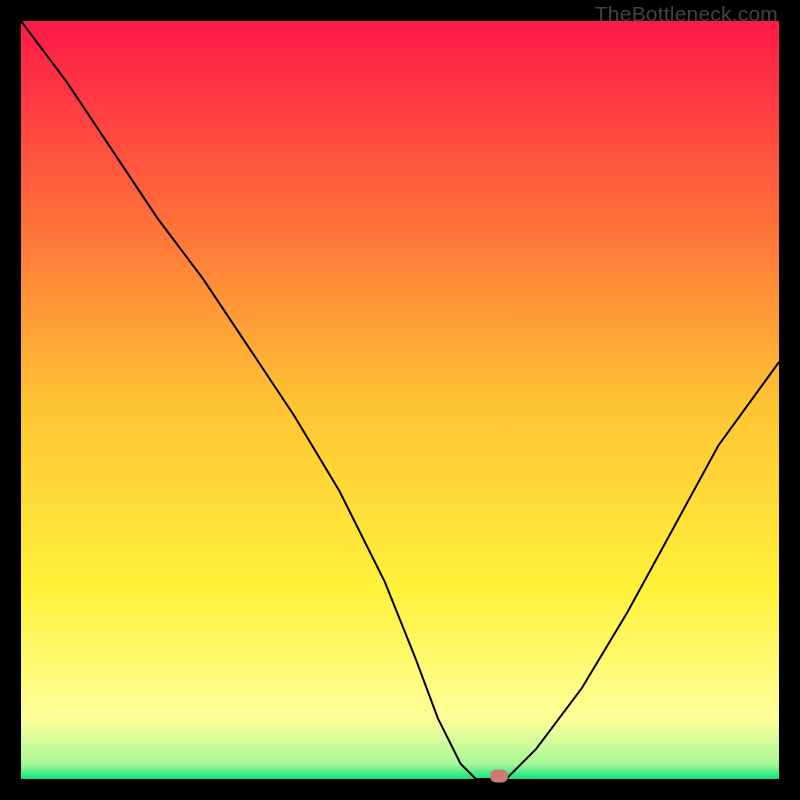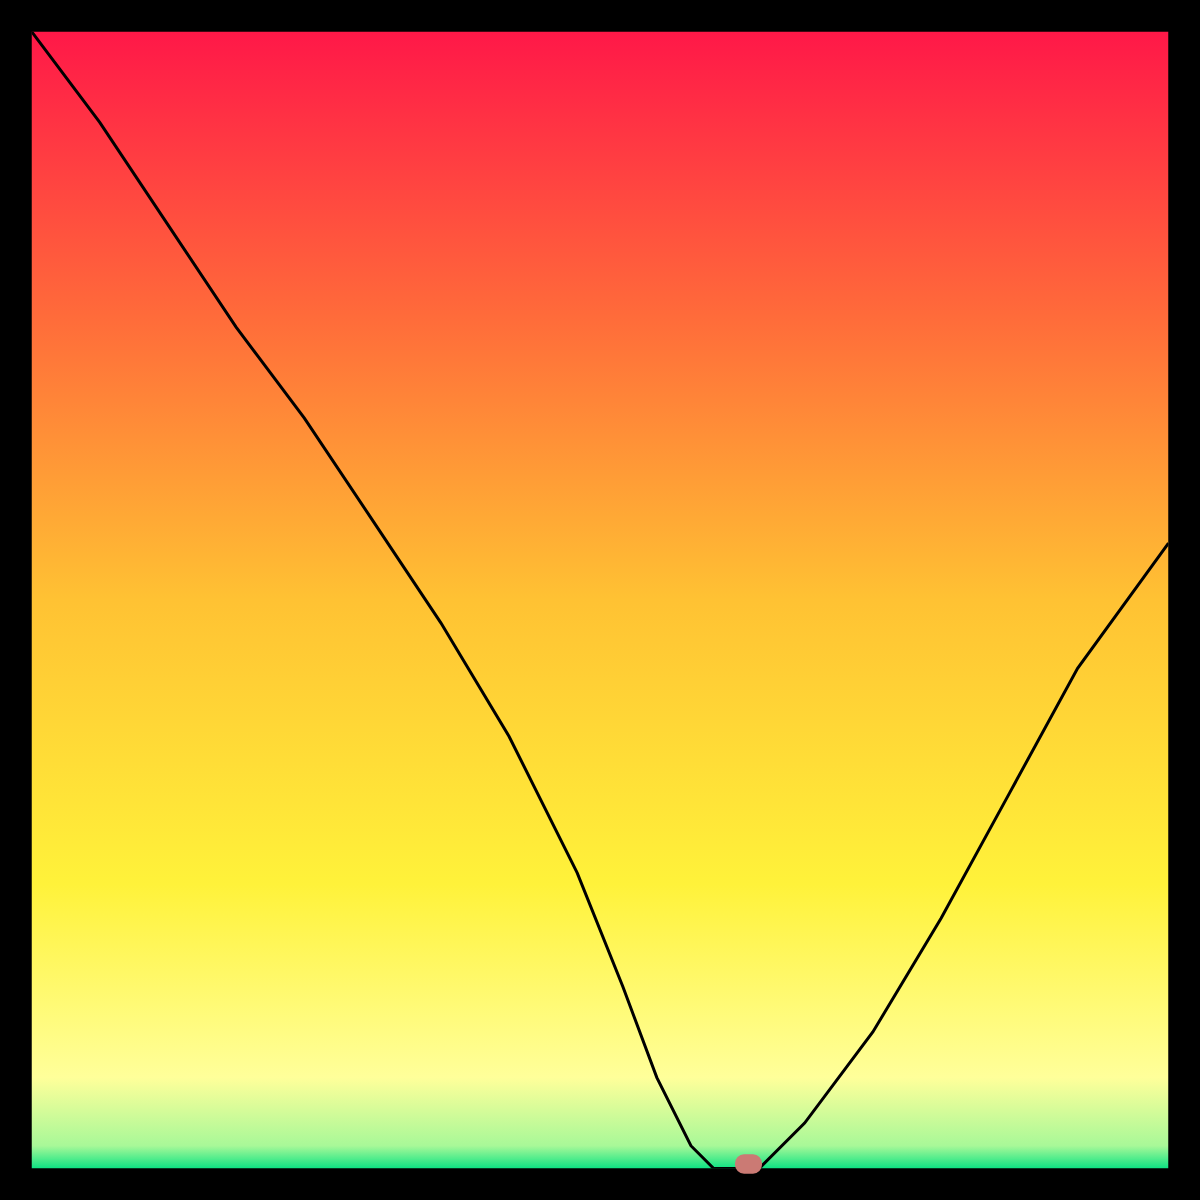--- a/index.html
+++ b/index.html
@@ -39,20 +39,21 @@
     height: 13px;
     background: #cb7a74;
     border-radius: 6px;
     transform: translate(-50%, -50%);
   }
 </style>
 </head>
 <body>
 
 <div class="container">
+  <div class="watermark">TheBottleneck.com</div>
   <svg class="plot-area" viewBox="0 0 758 758" preserveAspectRatio="none">
     <defs>
       <linearGradient id="bg-grad" x1="0" y1="0" x2="0" y2="1">
           <stop offset="0%" stop-color="#ff1848"></stop>
           <stop offset="25%" stop-color="#ff6b3a"></stop>
           <stop offset="50%" stop-color="#ffc233"></stop>
           <stop offset="75%" stop-color="#fff23a"></stop>
           <stop offset="92%" stop-color="#ffff9a"></stop>
           <stop offset="98%" stop-color="#a8f898"></stop>
           <stop offset="100%" stop-color="#0de383"></stop>

